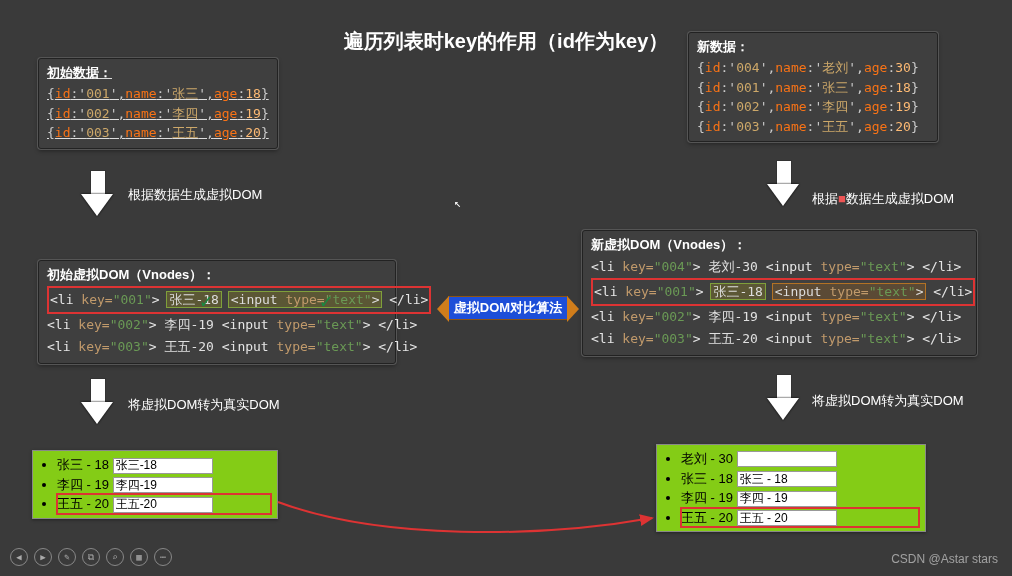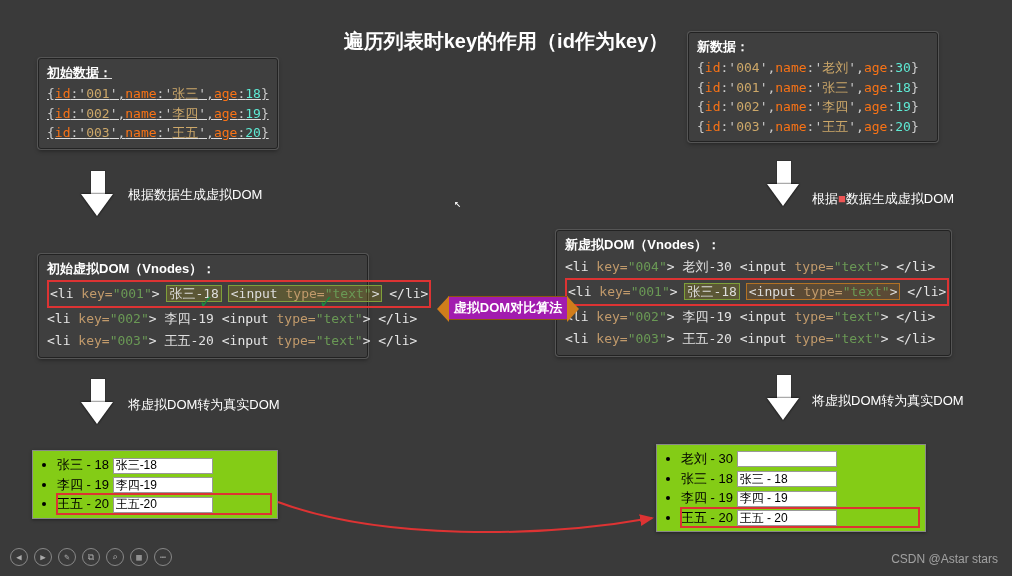--- a/index.html
+++ b/index.html
@@ -15,21 +15,21 @@
 .box {
   background:#3f3f3f; border:1px solid #222; border-radius:3px;
   box-shadow:0 0 0 1px #555, 0 2px 4px rgba(0,0,0,.4);
   padding:5px 8px; position:absolute;
 }
 .box-hdr { color:#fff; font-weight:bold; font-family:"Microsoft YaHei",sans-serif; font-size:13px; margin-bottom:2px; }
 .data-line { font-family:Consolas,monospace; font-size:13px; line-height:1.5; white-space:pre; }
 .br { color:#ccc; } 
 .k  { color:#f97316; } 
 .s  { color:#cda869; } 
-.n  { color:#5eead4; } 
+.n  { color:#fdba74; } 
 .p  { color:#ccc; }
 
 .code-line { line-height:1.7; white-space:nowrap; font-size:13px; }
 .tag { color:#e6e6e6; }
 .attr { color:#c19a6b; }
 .attrv { color:#6a9955; }
 .txt { color:#e0e0e0; }
 .hilite { background:rgba(255,230,0,.15); outline:1px solid #7fa03a; padding:0 2px; }
 .hilite-o { background:rgba(255,140,0,.15); outline:1px solid #b37224; padding:0 2px; }
 
@@ -43,21 +43,21 @@
   background:#fff; border:1px solid #333;
 }
 .arrow-down::after {
   content:""; position:absolute; left:-1px; top:24px;
   border-left:16px solid transparent; border-right:16px solid transparent;
   border-top:22px solid #fff; filter:drop-shadow(0 0 1px #000);
 }
 .arrow-lbl { position:absolute; font-family:"Microsoft YaHei",sans-serif; font-size:13px; color:#fff; }
 
 .orange-arrow {
-  position:absolute; height:24px; background:#a21caf; color:#fff;
+  position:absolute; height:24px; background:#1d4ed8; color:#fff;
   font-family:"Microsoft YaHei",sans-serif; font-size:13px; font-weight:bold;
   display:flex; align-items:center; justify-content:center;
   border:1px solid #8f5410;
 }
 .orange-arrow::before, .orange-arrow::after {
   content:""; position:absolute; top:-1px; width:0; height:0;
   border-top:13px solid transparent; border-bottom:13px solid transparent;
 }
 .orange-arrow::before { left:-12px; border-right:12px solid #d07d1b; }
 .orange-arrow::after  { right:-12px; border-left:12px solid #d07d1b; }
@@ -110,30 +110,30 @@
       <div class="data-line"><span class="br">{</span><span class="k">id</span><span class="p">:'</span><span class="s">003</span><span class="p">',</span><span class="k">name</span><span class="p">:'</span><span class="s">王五</span><span class="p">',</span><span class="k">age</span><span class="p">:</span><span class="n">20</span><span class="br">}</span></div>
     </div>
 </div>
 
 <div class="arrow-down" style="left:82px; top:170px;"></div>
 <div class="arrow-lbl" style="left:128px; top:186px;">根据数据生成虚拟DOM</div>
 
 <div class="arrow-down" style="left:768px; top:160px;"></div>
 <div class="arrow-lbl" style="left:812px; top:190px;text-align:right;"><span>根据</span><span style="color:#e55">■</span><span>数据生成虚拟DOM</span></div>
 
-<div class="box" style="left:38px; top:254px; width:330px;">
+<div class="box" style="left:38px; top:260px; width:358px;">
   <div class="box-hdr">初始虚拟DOM（Vnodes）：</div>
   <div id="lvnode">
       <div class="code-line"><span class="red-frame"><span class="tag">&lt;li</span> <span class="attr">key=</span><span class="attrv">"001"</span><span class="tag">&gt;</span> <span class="hilite">张三-18</span> <span class="hilite">&lt;input <span class="attr">type=</span><span class="attrv">"text"</span>&gt;</span> <span class="tag">&lt;/li&gt;</span></span></div>
       <div class="code-line"><span class="tag">&lt;li</span> <span class="attr">key=</span><span class="attrv">"002"</span><span class="tag">&gt;</span> <span class="txt">李四-19</span> <span class="tag">&lt;input</span> <span class="attr">type=</span><span class="attrv">"text"</span><span class="tag">&gt;</span> <span class="tag">&lt;/li&gt;</span></div>
       <div class="code-line"><span class="tag">&lt;li</span> <span class="attr">key=</span><span class="attrv">"003"</span><span class="tag">&gt;</span> <span class="txt">王五-20</span> <span class="tag">&lt;input</span> <span class="attr">type=</span><span class="attrv">"text"</span><span class="tag">&gt;</span> <span class="tag">&lt;/li&gt;</span></div>
     </div>
 </div>
 
-<div class="box" style="left:556px; top:230px; width:395px;">
+<div class="box" style="left:582px; top:230px; width:395px;">
   <div class="box-hdr">新虚拟DOM（Vnodes）：</div>
   <div id="rvnode">
       <div class="code-line"><span class="tag">&lt;li</span> <span class="attr">key=</span><span class="attrv">"004"</span><span class="tag">&gt;</span> <span class="txt">老刘-30</span> <span class="tag">&lt;input</span> <span class="attr">type=</span><span class="attrv">"text"</span><span class="tag">&gt;</span> <span class="tag">&lt;/li&gt;</span></div>
       <div class="code-line"><span class="red-frame"><span class="tag">&lt;li</span> <span class="attr">key=</span><span class="attrv">"001"</span><span class="tag">&gt;</span> <span class="hilite">张三-18</span> <span class="hilite-o">&lt;input <span class="attr">type=</span><span class="attrv">"text"</span>&gt;</span> <span class="tag">&lt;/li&gt;</span></span></div>
       <div class="code-line"><span class="tag">&lt;li</span> <span class="attr">key=</span><span class="attrv">"002"</span><span class="tag">&gt;</span> <span class="txt">李四-19</span> <span class="tag">&lt;input</span> <span class="attr">type=</span><span class="attrv">"text"</span><span class="tag">&gt;</span> <span class="tag">&lt;/li&gt;</span></div>
       <div class="code-line"><span class="tag">&lt;li</span> <span class="attr">key=</span><span class="attrv">"003"</span><span class="tag">&gt;</span> <span class="txt">王五-20</span> <span class="tag">&lt;input</span> <span class="attr">type=</span><span class="attrv">"text"</span><span class="tag">&gt;</span> <span class="tag">&lt;/li&gt;</span></div>
     </div>
 </div>
 
 <div class="orange-arrow" style="left:448px; top:296px; width:120px;">

